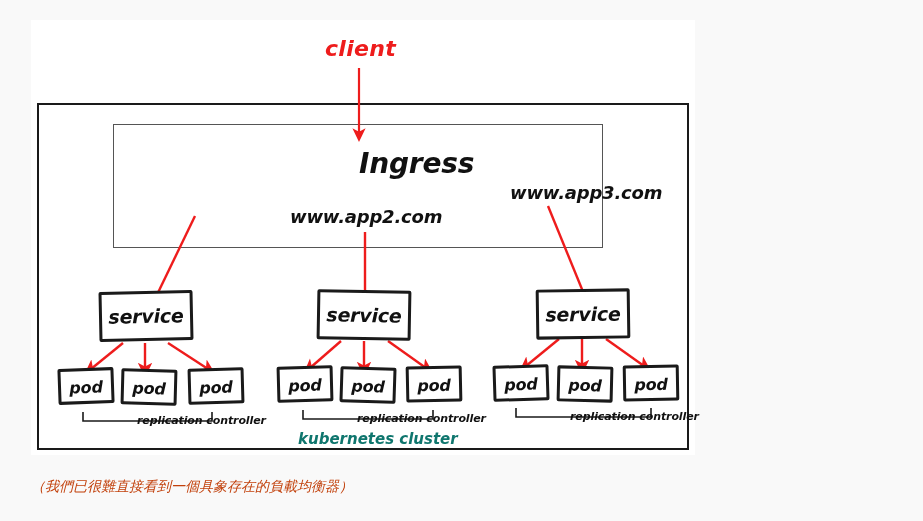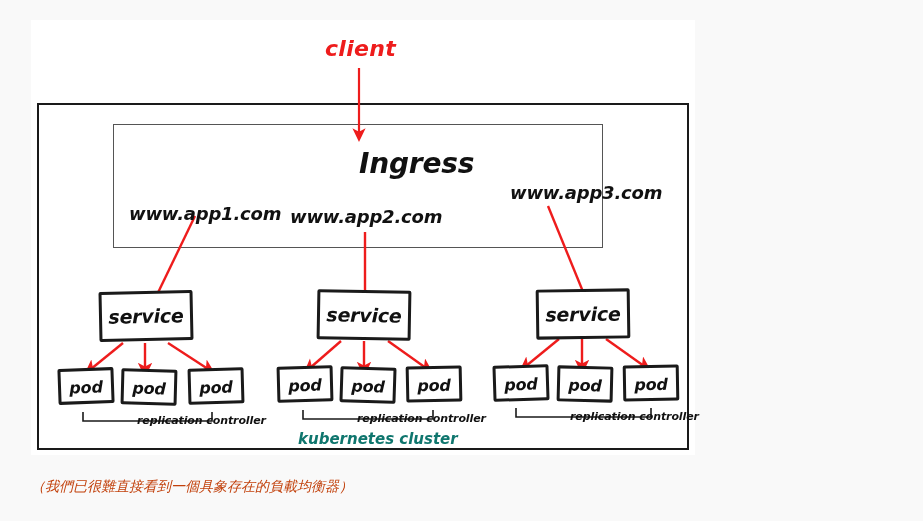--- a/index.html
+++ b/index.html
@@ -170,21 +170,20 @@
 
     <path d="M80,412 L80,421 L209,421 L209,412" fill="none" stroke="#1a1a1a" stroke-width="1.6"></path>
     <path d="M300,410 L300,419 L430,419 L430,410" fill="none" stroke="#1a1a1a" stroke-width="1.6"></path>
     <path d="M513,408 L513,417 L648,417 L648,408" fill="none" stroke="#1a1a1a" stroke-width="1.6"></path>
   </svg>
 
   <div class="client-text">client</div>
 
   <div class="hw lbl ingress-text">Ingress</div>
 
-  <div class="hw lbl url-text url1">www.app1.com</div>
   <div class="hw lbl url-text url2">www.app2.com</div>
   <div class="hw lbl url-text url3">www.app3.com</div>
 
   <div class="hand-box svc-box" style="left:96px; top:291px; transform:rotate(-1.2deg);">
     <div class="hw svc-text">service</div>
   </div>
   <div class="hand-box pod-box" style="left:55px; top:368px; transform:rotate(-2deg);">
     <div class="hw pod-text">pod</div>
   </div>
   <div class="hand-box pod-box" style="left:118px; top:369px; transform:rotate(1.5deg);">

